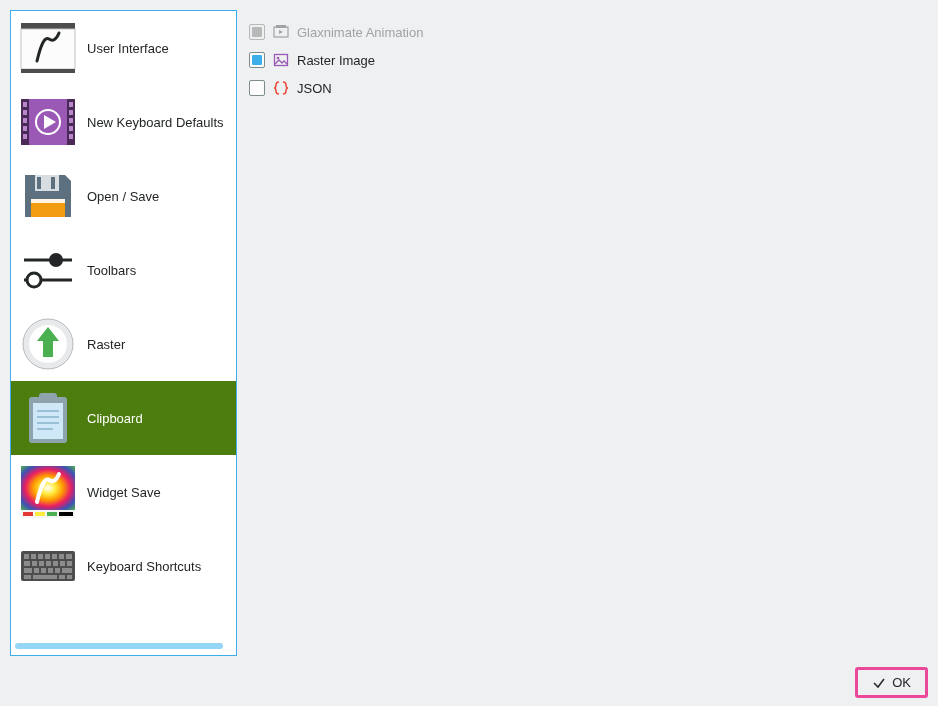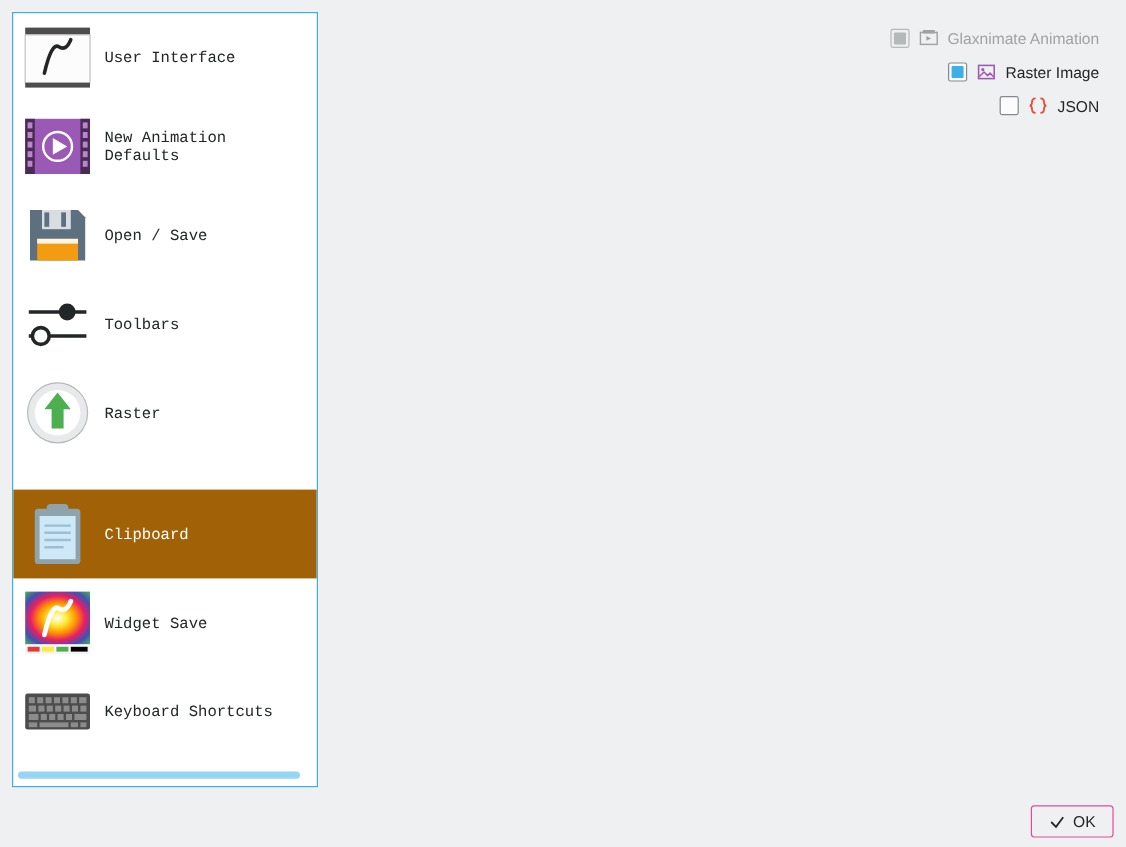--- a/index.html
+++ b/index.html
@@ -12,45 +12,43 @@
     height: 706px;
     overflow: hidden;
     position: relative;
   }
   .main {
     display: flex;
     height: 656px;
     padding: 10px 10px 0 10px;
   }
   .sidebar {
-    width: 255px;
+    width: 227px;
     height: 646px;
     border: 1px solid #3daee9;
     background: #fff;
     display: flex;
     flex-direction: column;
     position: relative;
-    font-family: Liberation Mono, monospace;
   }
   .sidebar-items {
     flex: 1;
     overflow: hidden;
   }
   .sidebar-item {
     display: flex;
     align-items: center;
     padding: 10px 8px;
     cursor: pointer;
     min-height: 72px;
     gap: 10px;
   }
   .sidebar-item.selected {
-    background: #a16207;
+    background: #4d7c0f;
     color: #fff;
-    margin-top: 27px;
   }
   .sidebar-icon {
     width: 58px;
     height: 54px;
     display: flex;
     align-items: center;
     justify-content: center;
     flex-shrink: 0;
   }
   .sidebar-label { flex: 1; }
@@ -70,21 +68,20 @@
   }
   .content {
     flex: 1;
     padding: 8px 12px;
   }
   .opt-row {
     display: flex;
     align-items: center;
     gap: 8px;
     height: 28px;
-    justify-content: flex-end;
   }
   .checkbox {
     width: 16px;
     height: 16px;
     border: 1px solid #7f8c8d;
     border-radius: 2px;
     background: #fcfcfc;
     display: flex;
     align-items: center;
     justify-content: center;
@@ -110,21 +107,21 @@
   .footer {
     position: absolute;
     bottom: 8px;
     right: 10px;
   }
   .btn {
     display: inline-flex;
     align-items: center;
     gap: 6px;
     padding: 5px 14px;
-    border: 1px solid #ec4899;
+    border: 3px solid #ec4899;
     background: #eff0f1;
     border-radius: 3px;
     cursor: pointer;
     font-size: 13px;
     color:#232627;
   }
   svg { display:block; }
 </style>
 </head>
 <body>
@@ -158,21 +155,21 @@
               <rect x="4" y="37" width="4" height="5" fill="#b886cb"></rect>
             <rect x="50" y="5" width="4" height="5" fill="#b886cb"></rect>
               <rect x="50" y="13" width="4" height="5" fill="#b886cb"></rect>
               <rect x="50" y="21" width="4" height="5" fill="#b886cb"></rect>
               <rect x="50" y="29" width="4" height="5" fill="#b886cb"></rect>
               <rect x="50" y="37" width="4" height="5" fill="#b886cb"></rect>
             <circle cx="29" cy="25" r="12" fill="none" stroke="#fff" stroke-width="2"></circle>
             <path d="M25 18 L25 32 L37 25 Z" fill="#fff"></path>
           </svg>
         </div>
-        <span class="sidebar-label">New Animation Defaults</span>
+        <span class="sidebar-label">New Keyboard Defaults</span>
       </div>
 
       <div class="sidebar-item">
         <div class="sidebar-icon">
           <svg width="54" height="50" viewBox="0 0 54 50">
             <path d="M4 4 L44 4 L50 10 L50 46 L4 46 Z" fill="#5c7080"></path>
             <rect x="14" y="4" width="24" height="16" fill="#d8dde1"></rect>
             <rect x="16" y="6" width="4" height="12" fill="#5c7080"></rect>
             <rect x="30" y="6" width="4" height="12" fill="#5c7080"></rect>
             <rect x="10" y="28" width="34" height="18" fill="#f39c12"></rect>

